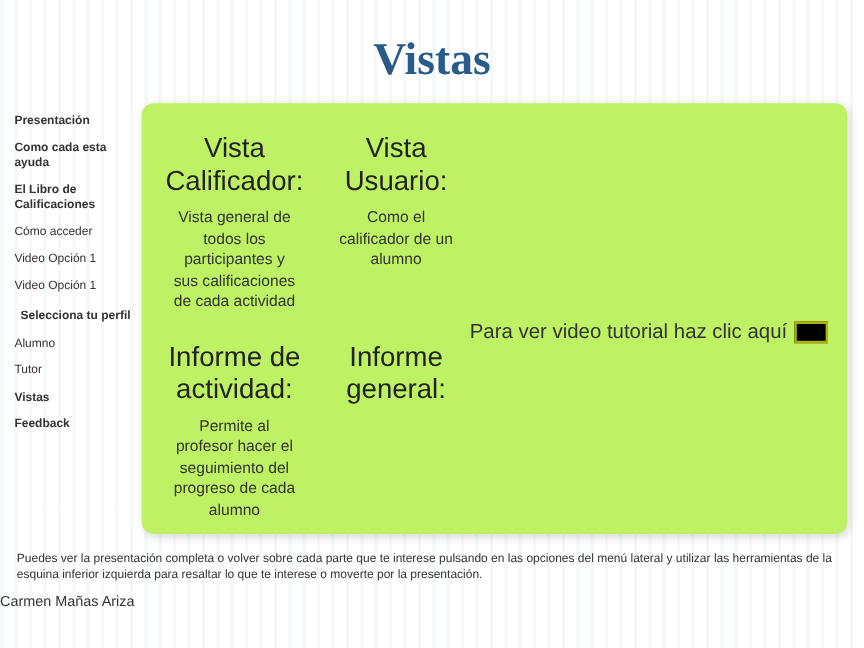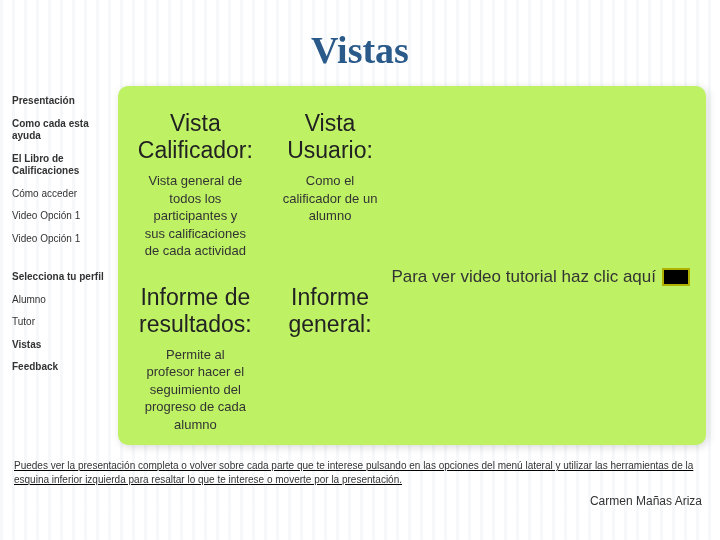--- a/index.html
+++ b/index.html
@@ -50,21 +50,21 @@
     padding-top: 8px;
   }
   .nav-item {
     font-size: 10px;
     color: #333;
     padding: 5px 4px;
     line-height: 1.25;
     cursor: pointer;
   }
   .nav-item.bold { font-weight: bold; }
-  .nav-item.section-head { font-weight: bold; margin-top: 16px; }
+  .nav-item.section-head { font-weight: bold; margin-top: 3px; text-align: center; }
   .main-panel {
     flex: 1;
     background: #bef264;
     border-radius: 10px;
     box-shadow: 2px 2px 8px rgba(0,0,0,0.15);
     margin: 4px 6px 4px 0;
     padding: 24px 16px 12px 16px;
     display: flex;
     flex-direction: row;
   }
@@ -97,29 +97,27 @@
   }
   .video-thumb {
     width: 28px;
     height: 18px;
     background: #000;
     border: 2px solid #b0b000;
     display: inline-block;
   }
   .footer {
     padding: 10px 14px 4px 14px;
-    text-decoration: underline;
   }
   .footer-text {
     font-size: 10px;
     color: #333;
     line-height: 1.35;
   }
   .author {
-    text-align: right;
     font-size: 12px;
     color: #333;
     padding: 4px 18px 0 0;
   }
 </style>
 </head>
 <body>
 
 <div class="bg-pattern"></div>
 <div class="slide">
@@ -146,21 +144,21 @@
       <div class="grid">
         <div class="cell">
           <div class="cell-title">Vista Calificador:</div>
           <div class="cell-desc">Vista general de todos los participantes y sus calificaciones de cada actividad</div>
         </div>
         <div class="cell">
           <div class="cell-title">Vista Usuario:</div>
           <div class="cell-desc">Como el calificador de un alumno</div>
         </div>
         <div class="cell">
-          <div class="cell-title">Informe de resultados:</div>
+          <div class="cell-title">Informe de actividad:</div>
           <div class="cell-desc">Permite al profesor hacer el seguimiento del progreso de cada alumno</div>
         </div>
         <div class="cell">
           <div class="cell-title">Informe general:</div>
         </div>
       </div>
       <div class="video-line">
         <span>Para ver video tutorial haz clic aquí</span>
         <span class="video-thumb"></span>
       </div>

